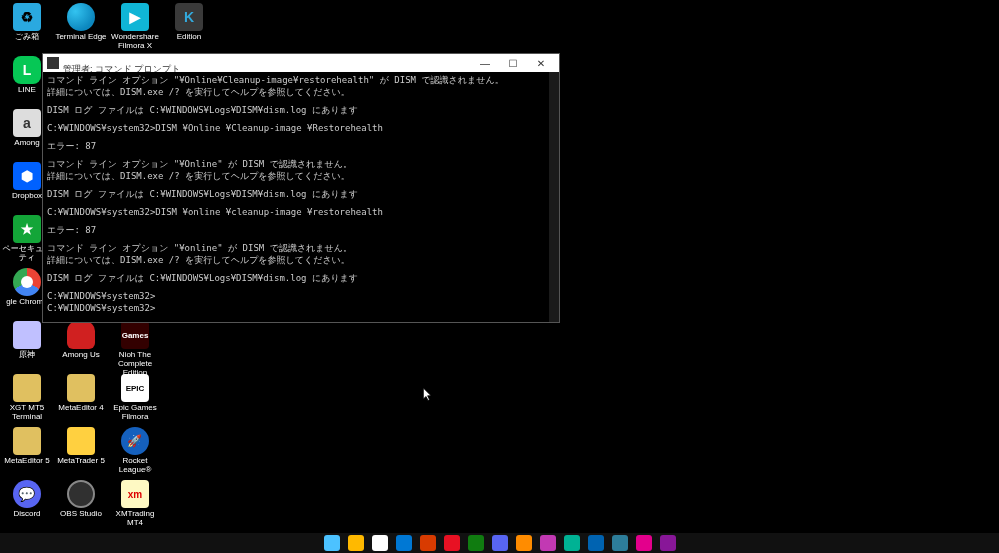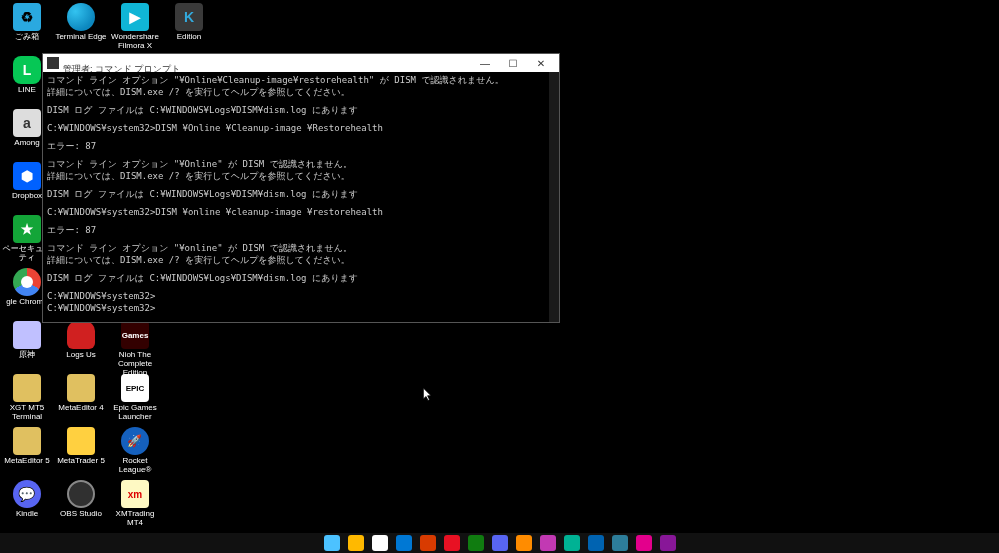--- a/index.html
+++ b/index.html
@@ -204,40 +204,40 @@
         <div class="desktop-icon">
           <div class="ico">
             <div class="sq" style="background: rgb(224, 192, 96);"></div>
           </div>
           <div class="lbl">MetaEditor 5</div>
         </div>
         <div class="desktop-icon">
           <div class="ico">
             <div class="sq" style="background: rgb(88, 101, 242); border-radius: 50%; color: rgb(255, 255, 255);">💬</div>
           </div>
-          <div class="lbl">Kindle</div>
+          <div class="lbl">Discord</div>
         </div>
       </div>
       <div class="icon-col">
         <div class="desktop-icon">
           <div class="ico">
             <div class="sq" style="background: radial-gradient(circle at 30% 30%, rgb(51, 195, 240), rgb(12, 135, 190) 70%); border-radius: 50%;"></div>
           </div>
           <div class="lbl">Terminal Edge</div>
         </div>
         <div style="height: 53px;"></div>
         <div style="height: 53px;"></div>
         <div style="height: 53px;"></div>
         <div style="height: 53px;"></div>
         <div style="height: 53px;"></div>
         <div class="desktop-icon">
           <div class="ico">
             <div class="sq" style="background: rgb(208, 32, 32); border-radius: 10px 10px 6px 6px;"></div>
           </div>
-          <div class="lbl">Logs Us</div>
+          <div class="lbl">Among Us</div>
         </div>
         <div class="desktop-icon">
           <div class="ico">
             <div class="sq" style="background: rgb(224, 192, 96);"></div>
           </div>
           <div class="lbl">MetaEditor 4</div>
         </div>
         <div class="desktop-icon">
           <div class="ico">
             <div class="sq" style="background: rgb(255, 208, 64);"></div>
@@ -269,21 +269,21 @@
             <div class="sq" style="background: rgb(51, 0, 0); color: rgb(255, 255, 255); font-size: 8px;">Games</div>
           </div>
           <div class="lbl">Nioh The
 Complete Edition</div>
         </div>
         <div class="desktop-icon">
           <div class="ico">
             <div class="sq" style="background: rgb(255, 255, 255); color: rgb(0, 0, 0); font-size: 8px;">EPIC</div>
           </div>
           <div class="lbl">Epic Games
-Launcher</div>
+Filmora</div>
         </div>
         <div class="desktop-icon">
           <div class="ico">
             <div class="sq" style="background: rgb(21, 96, 189); border-radius: 50%; font-size: 12px;">🚀</div>
           </div>
           <div class="lbl">Rocket League®</div>
         </div>
         <div class="desktop-icon">
           <div class="ico">
             <div class="sq" style="background: #fef9c3; color: rgb(221, 0, 0); font-size: 10px;">xm</div>

